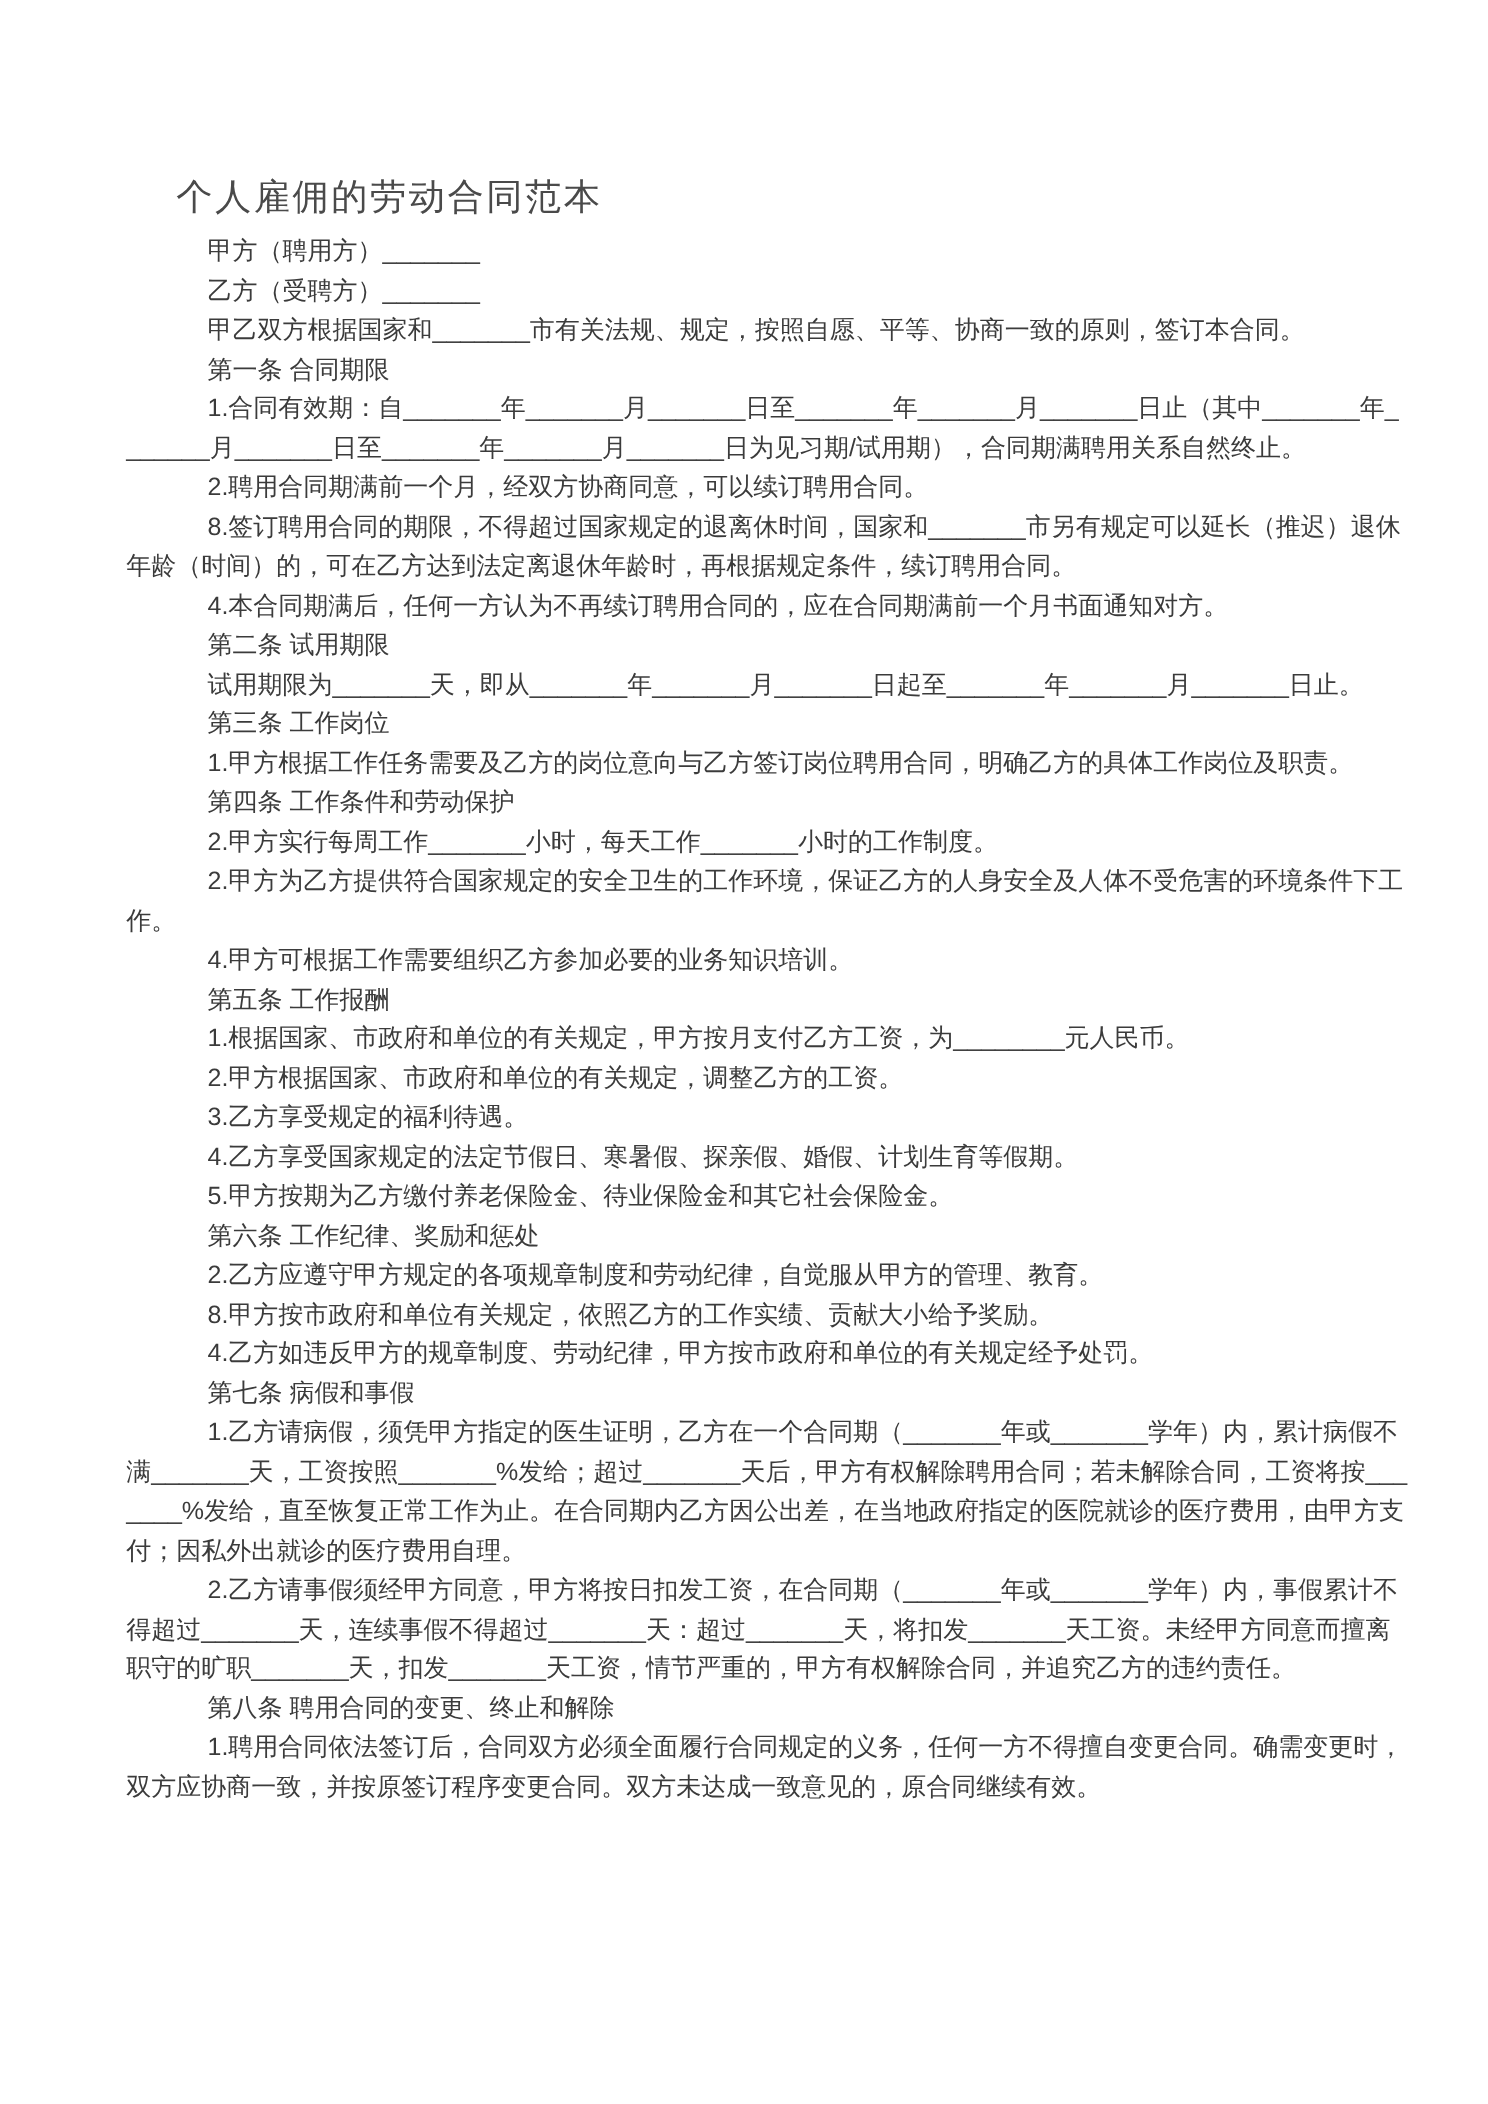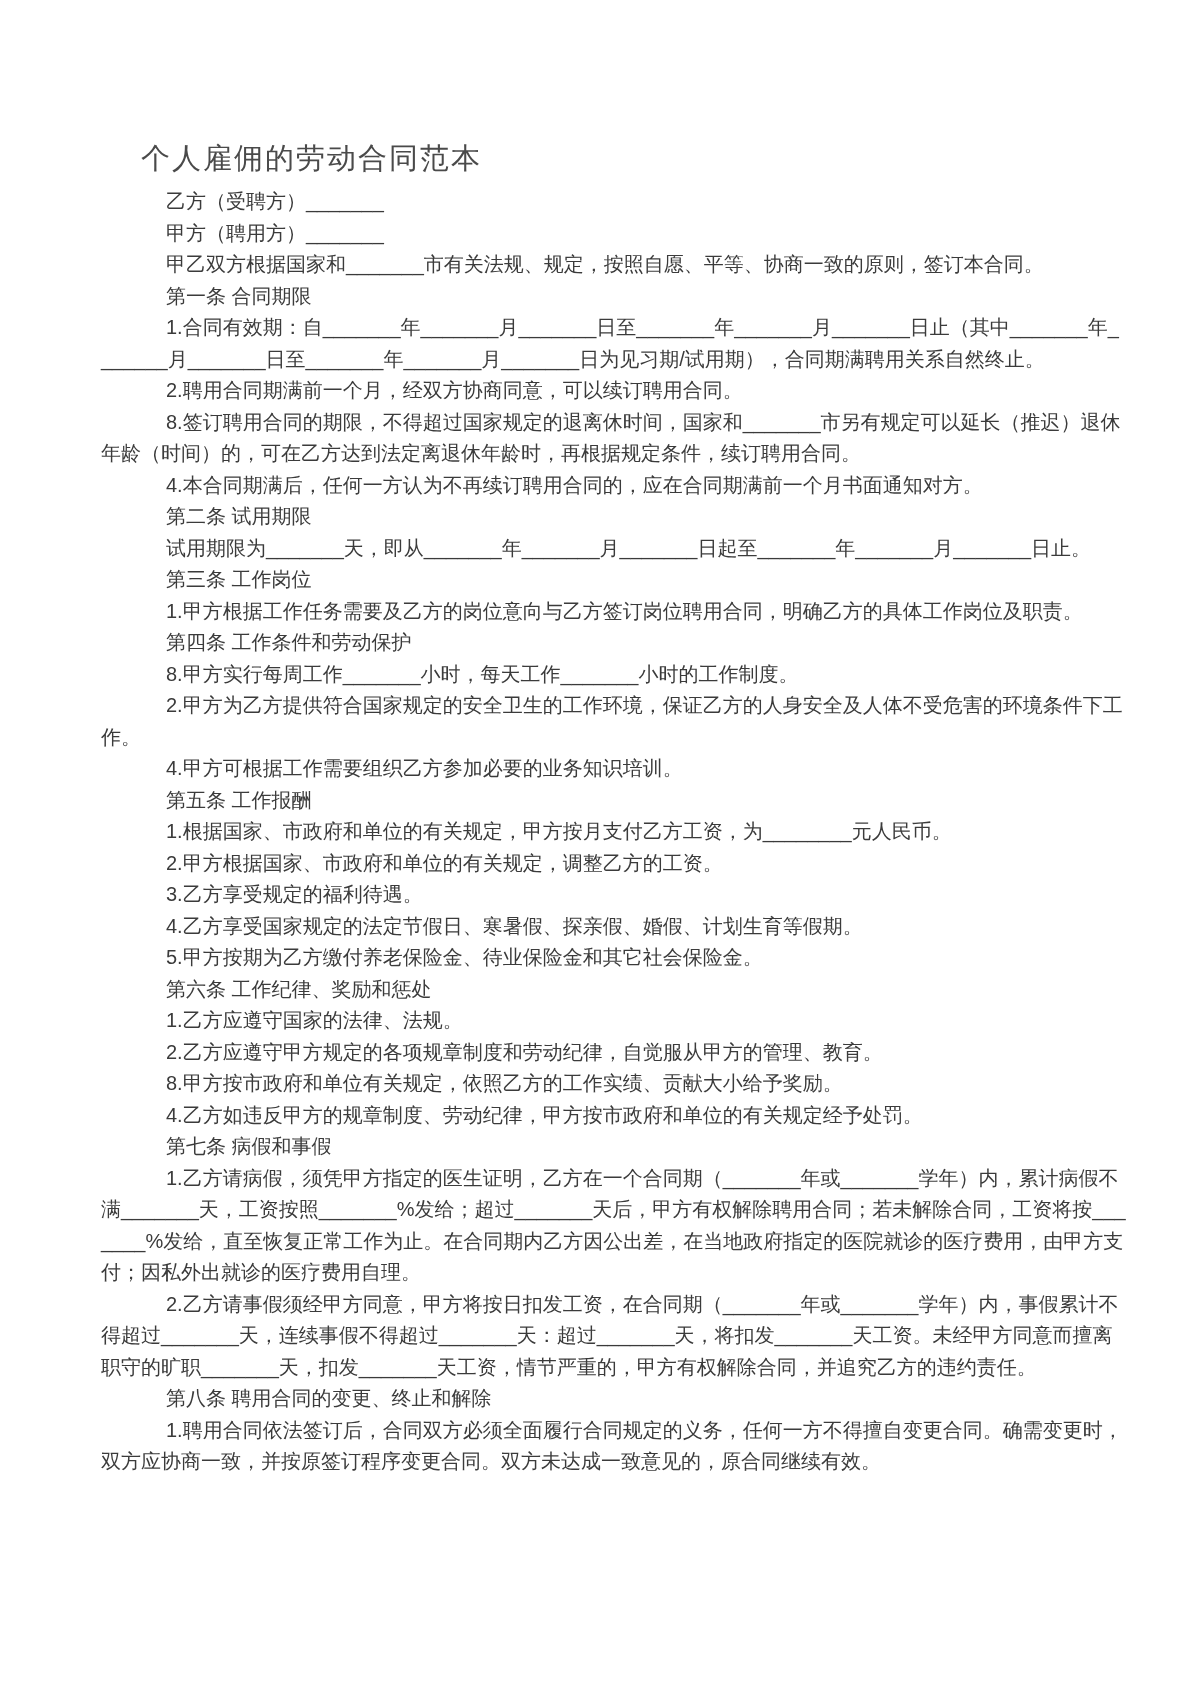--- a/index.html
+++ b/index.html
@@ -39,44 +39,43 @@
     text-indent: 65px;
     word-break: break-all;
   }
 </style>
 </head>
 <body>
 
 <div class="page">
   <h1 class="doc-title">个人雇佣的劳动合同范本</h1>
   <div class="doc-body">
+      <p class="para">甲方（聘用方）_______</p>
       <p class="para">乙方（受聘方）_______</p>
-      <p class="para">甲方（聘用方）_______</p>
       <p class="para">甲乙双方根据国家和_______市有关法规、规定，按照自愿、平等、协商一致的原则，签订本合同。</p>
       <p class="para">第一条 合同期限</p>
       <p class="para">1.合同有效期：自_______年_______月_______日至_______年_______月_______日止（其中_______年_______月_______日至_______年_______月_______日为见习期/试用期），合同期满聘用关系自然终止。</p>
       <p class="para">2.聘用合同期满前一个月，经双方协商同意，可以续订聘用合同。</p>
       <p class="para">8.签订聘用合同的期限，不得超过国家规定的退离休时间，国家和_______市另有规定可以延长（推迟）退休年龄（时间）的，可在乙方达到法定离退休年龄时，再根据规定条件，续订聘用合同。</p>
       <p class="para">4.本合同期满后，任何一方认为不再续订聘用合同的，应在合同期满前一个月书面通知对方。</p>
       <p class="para">第二条 试用期限</p>
       <p class="para">试用期限为_______天，即从_______年_______月_______日起至_______年_______月_______日止。</p>
       <p class="para">第三条 工作岗位</p>
       <p class="para">1.甲方根据工作任务需要及乙方的岗位意向与乙方签订岗位聘用合同，明确乙方的具体工作岗位及职责。</p>
       <p class="para">第四条 工作条件和劳动保护</p>
-      <p class="para">8.甲方实行每周工作_______小时，每天工作_______小时的工作制度。</p>
+      <p class="para">2.甲方实行每周工作_______小时，每天工作_______小时的工作制度。</p>
       <p class="para">2.甲方为乙方提供符合国家规定的安全卫生的工作环境，保证乙方的人身安全及人体不受危害的环境条件下工作。</p>
       <p class="para">4.甲方可根据工作需要组织乙方参加必要的业务知识培训。</p>
       <p class="para">第五条 工作报酬</p>
       <p class="para">1.根据国家、市政府和单位的有关规定，甲方按月支付乙方工资，为________元人民币。</p>
       <p class="para">2.甲方根据国家、市政府和单位的有关规定，调整乙方的工资。</p>
       <p class="para">3.乙方享受规定的福利待遇。</p>
       <p class="para">4.乙方享受国家规定的法定节假日、寒暑假、探亲假、婚假、计划生育等假期。</p>
       <p class="para">5.甲方按期为乙方缴付养老保险金、待业保险金和其它社会保险金。</p>
       <p class="para">第六条 工作纪律、奖励和惩处</p>
-      <p class="para">1.乙方应遵守国家的法律、法规。</p>
       <p class="para">2.乙方应遵守甲方规定的各项规章制度和劳动纪律，自觉服从甲方的管理、教育。</p>
       <p class="para">8.甲方按市政府和单位有关规定，依照乙方的工作实绩、贡献大小给予奖励。</p>
       <p class="para">4.乙方如违反甲方的规章制度、劳动纪律，甲方按市政府和单位的有关规定经予处罚。</p>
       <p class="para">第七条 病假和事假</p>
       <p class="para">1.乙方请病假，须凭甲方指定的医生证明，乙方在一个合同期（_______年或_______学年）内，累计病假不满_______天，工资按照_______%发给；超过_______天后，甲方有权解除聘用合同；若未解除合同，工资将按_______%发给，直至恢复正常工作为止。在合同期内乙方因公出差，在当地政府指定的医院就诊的医疗费用，由甲方支付；因私外出就诊的医疗费用自理。</p>
       <p class="para">2.乙方请事假须经甲方同意，甲方将按日扣发工资，在合同期（_______年或_______学年）内，事假累计不得超过_______天，连续事假不得超过_______天：超过_______天，将扣发_______天工资。未经甲方同意而擅离职守的旷职_______天，扣发_______天工资，情节严重的，甲方有权解除合同，并追究乙方的违约责任。</p>
       <p class="para">第八条 聘用合同的变更、终止和解除</p>
       <p class="para">1.聘用合同依法签订后，合同双方必须全面履行合同规定的义务，任何一方不得擅自变更合同。确需变更时，双方应协商一致，并按原签订程序变更合同。双方未达成一致意见的，原合同继续有效。</p>
     </div>
 </div>

